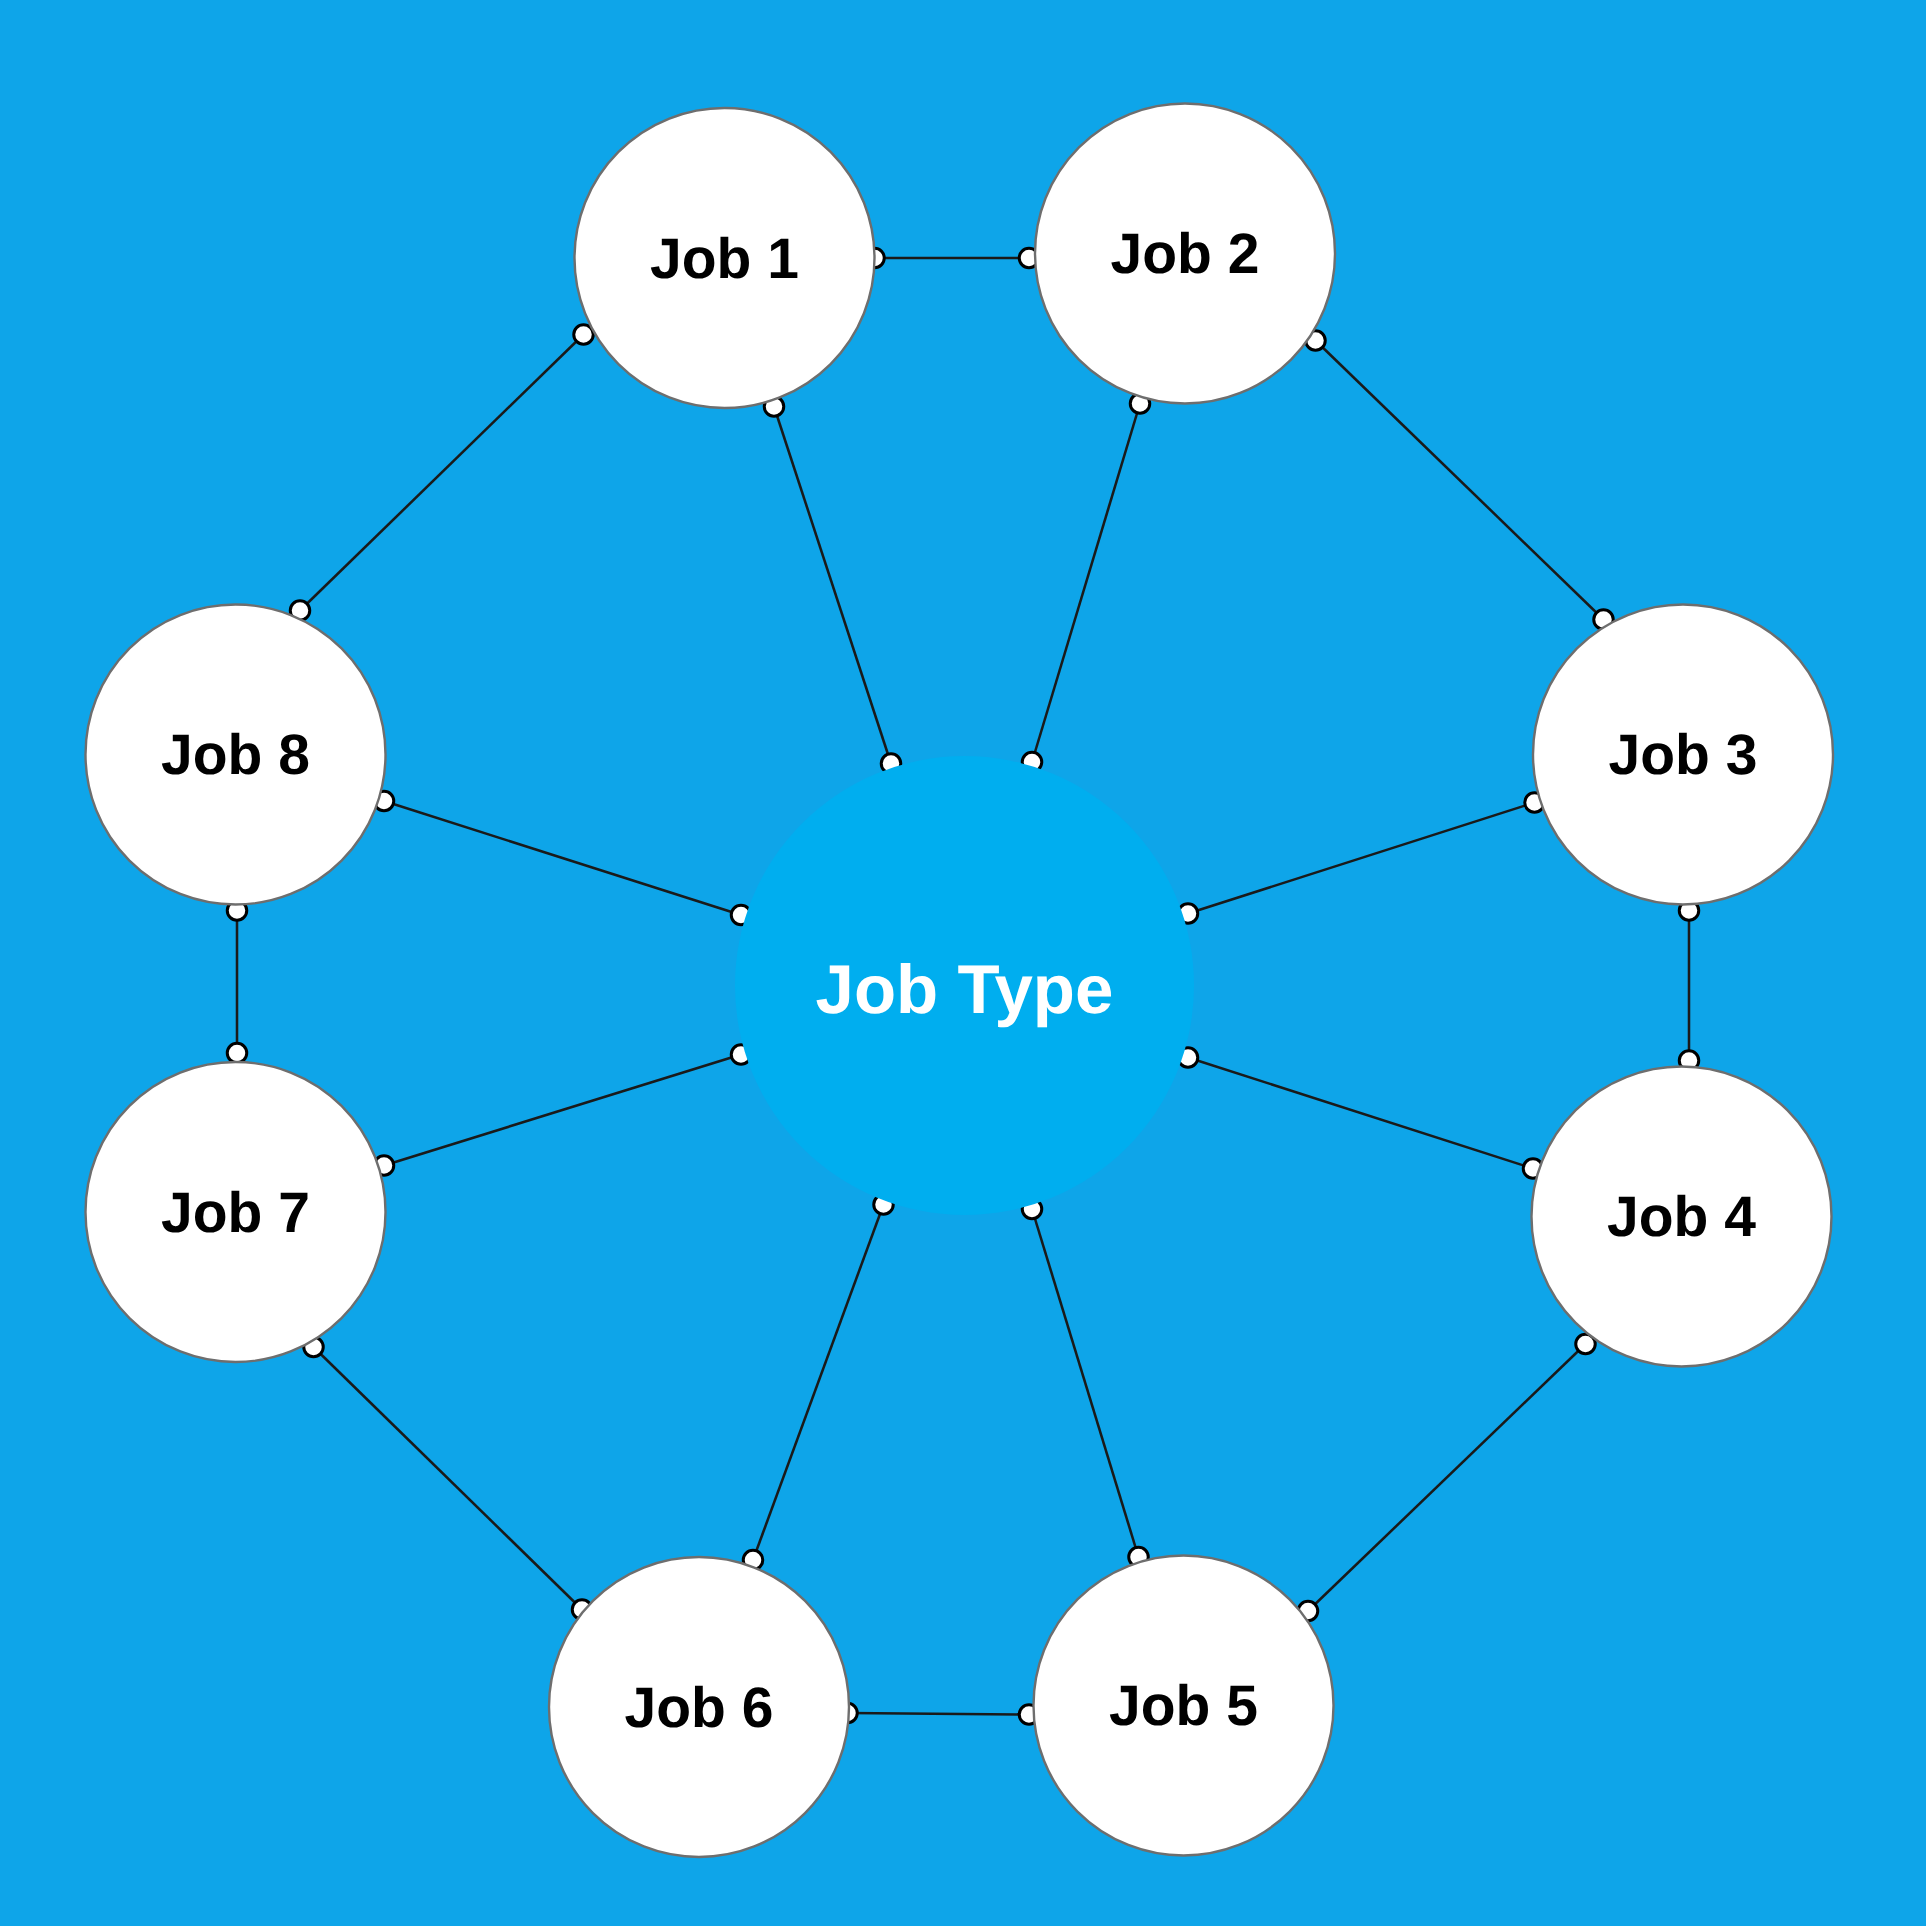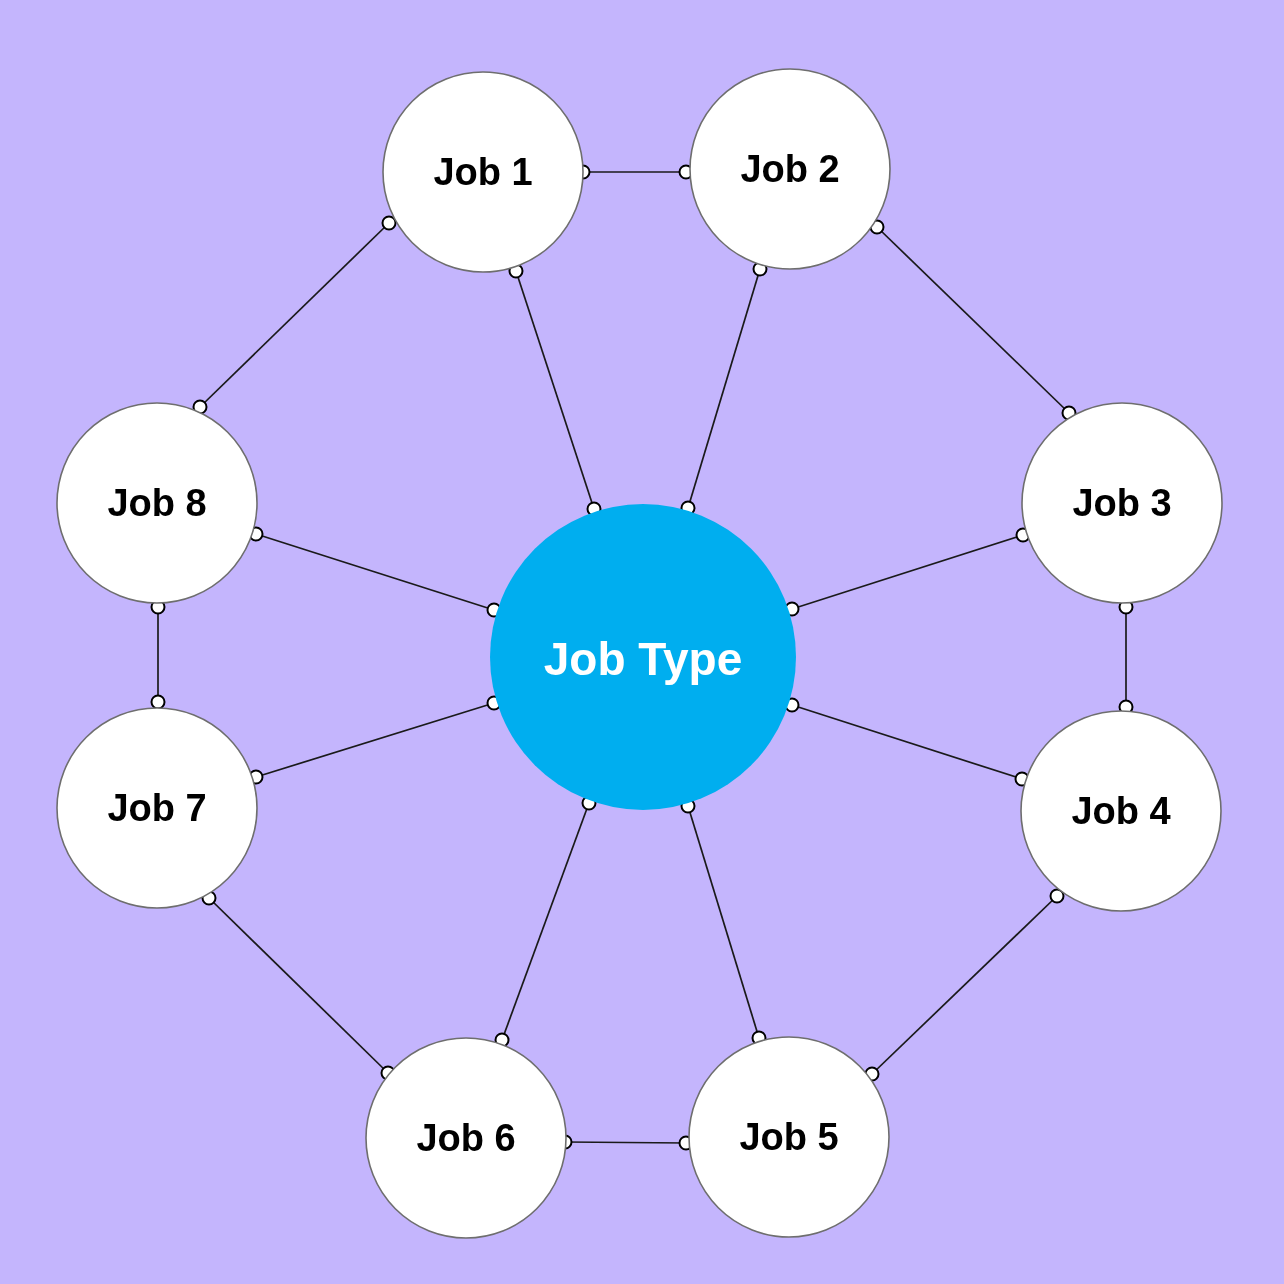--- a/index.html
+++ b/index.html
@@ -4,21 +4,21 @@
 <style>
   html, body {
     margin: 0;
     padding: 0;
     background: #ffffff;
   }
   .stage {
     position: relative;
     width: 1284px;
     height: 1284px;
-    background: #c4b5fd;
+    background: #0ea5e9;
     overflow: hidden;
   }
   svg { display: block; }
 
   .edge line {
     stroke: #1a1a1a;
     stroke-width: 1.7;
     fill: none;
   }
   .dot {

